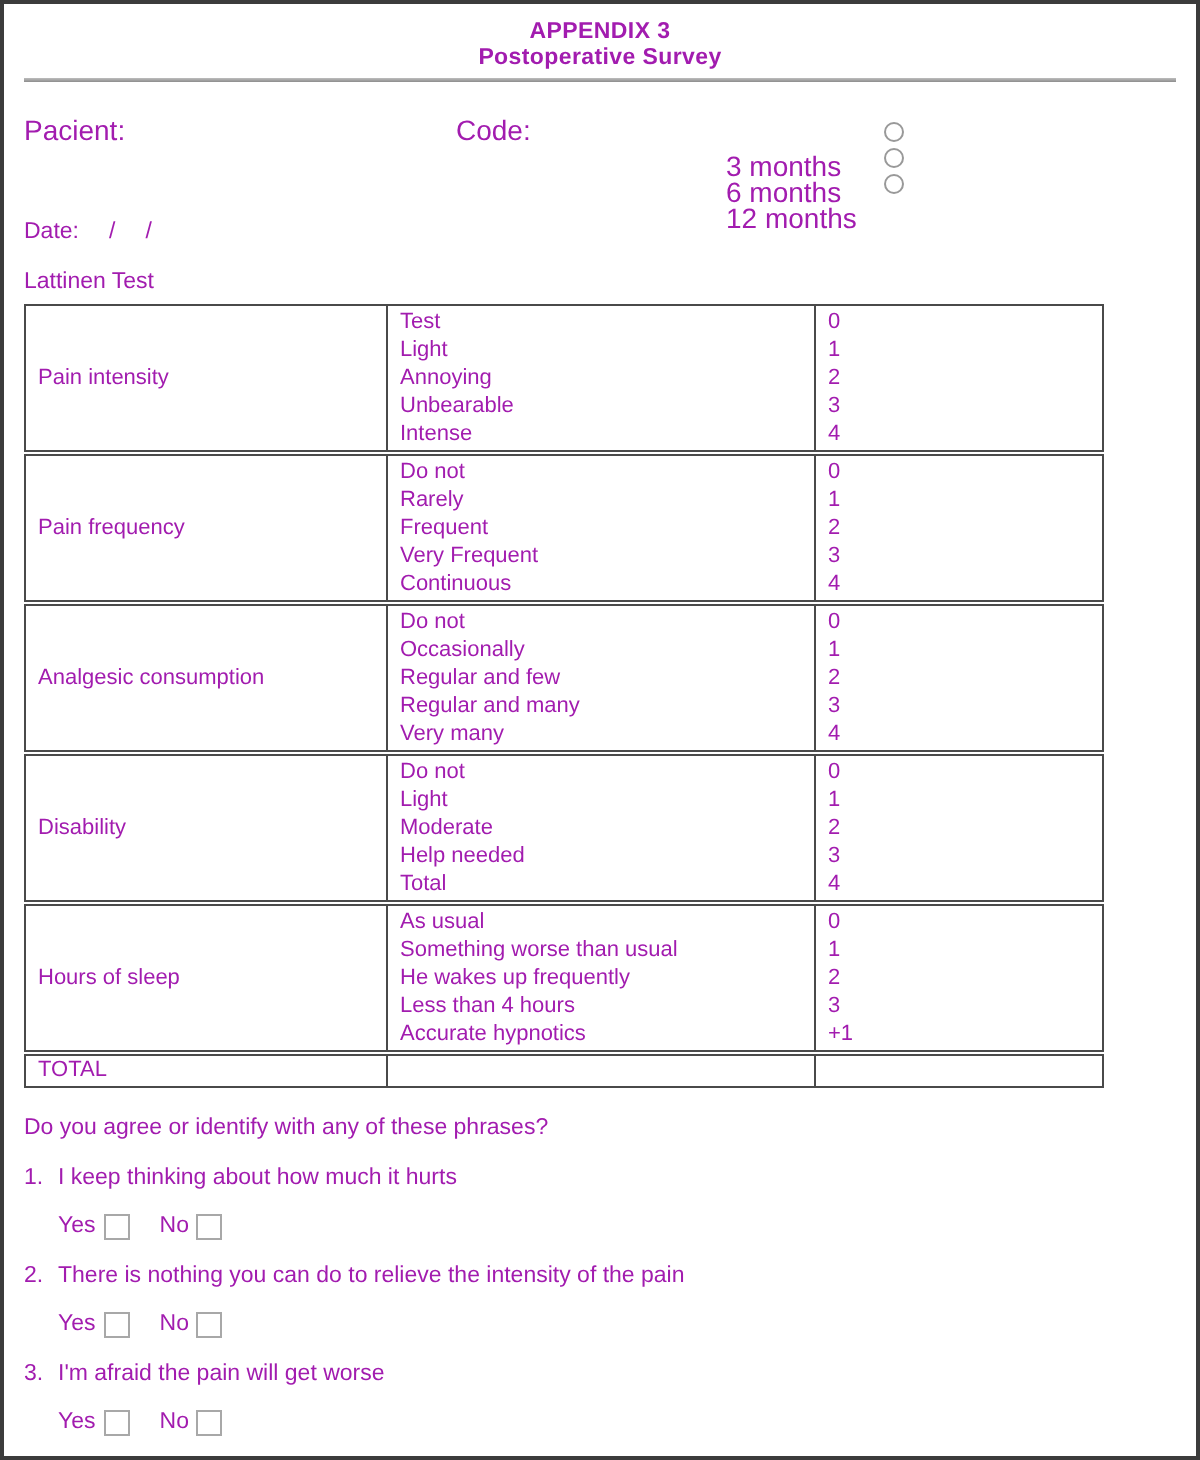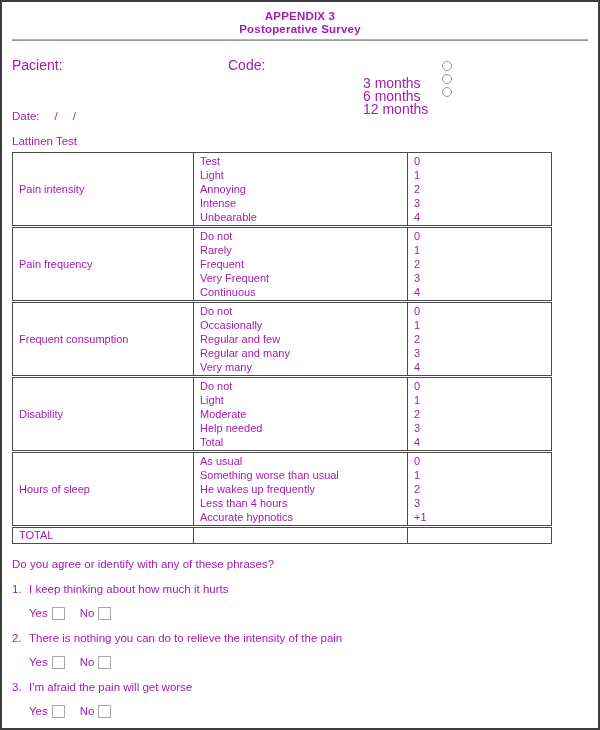--- a/index.html
+++ b/index.html
@@ -85,22 +85,22 @@
   <div class="section-title">Lattinen Test</div>
 
   <div class="ltable">
 
     <div class="trow">
       <div class="cell cat">Pain intensity</div>
       <div class="cell desc">
         <div>Test</div>
         <div>Light</div>
         <div>Annoying</div>
+        <div>Unbearable</div>
         <div>Intense</div>
-        <div>Unbearable</div>
       </div>
       <div class="cell vals">
         <div>0</div>
         <div>1</div>
         <div>2</div>
         <div>3</div>
         <div>4</div>
       </div>
     </div>
 
@@ -116,21 +116,21 @@
       <div class="cell vals">
         <div>0</div>
         <div>1</div>
         <div>2</div>
         <div>3</div>
         <div>4</div>
       </div>
     </div>
 
     <div class="trow">
-      <div class="cell cat">Frequent consumption</div>
+      <div class="cell cat">Analgesic consumption</div>
       <div class="cell desc">
         <div>Do not</div>
         <div>Occasionally</div>
         <div>Regular and few</div>
         <div>Regular and many</div>
         <div>Very many</div>
       </div>
       <div class="cell vals">
         <div>0</div>
         <div>1</div>

